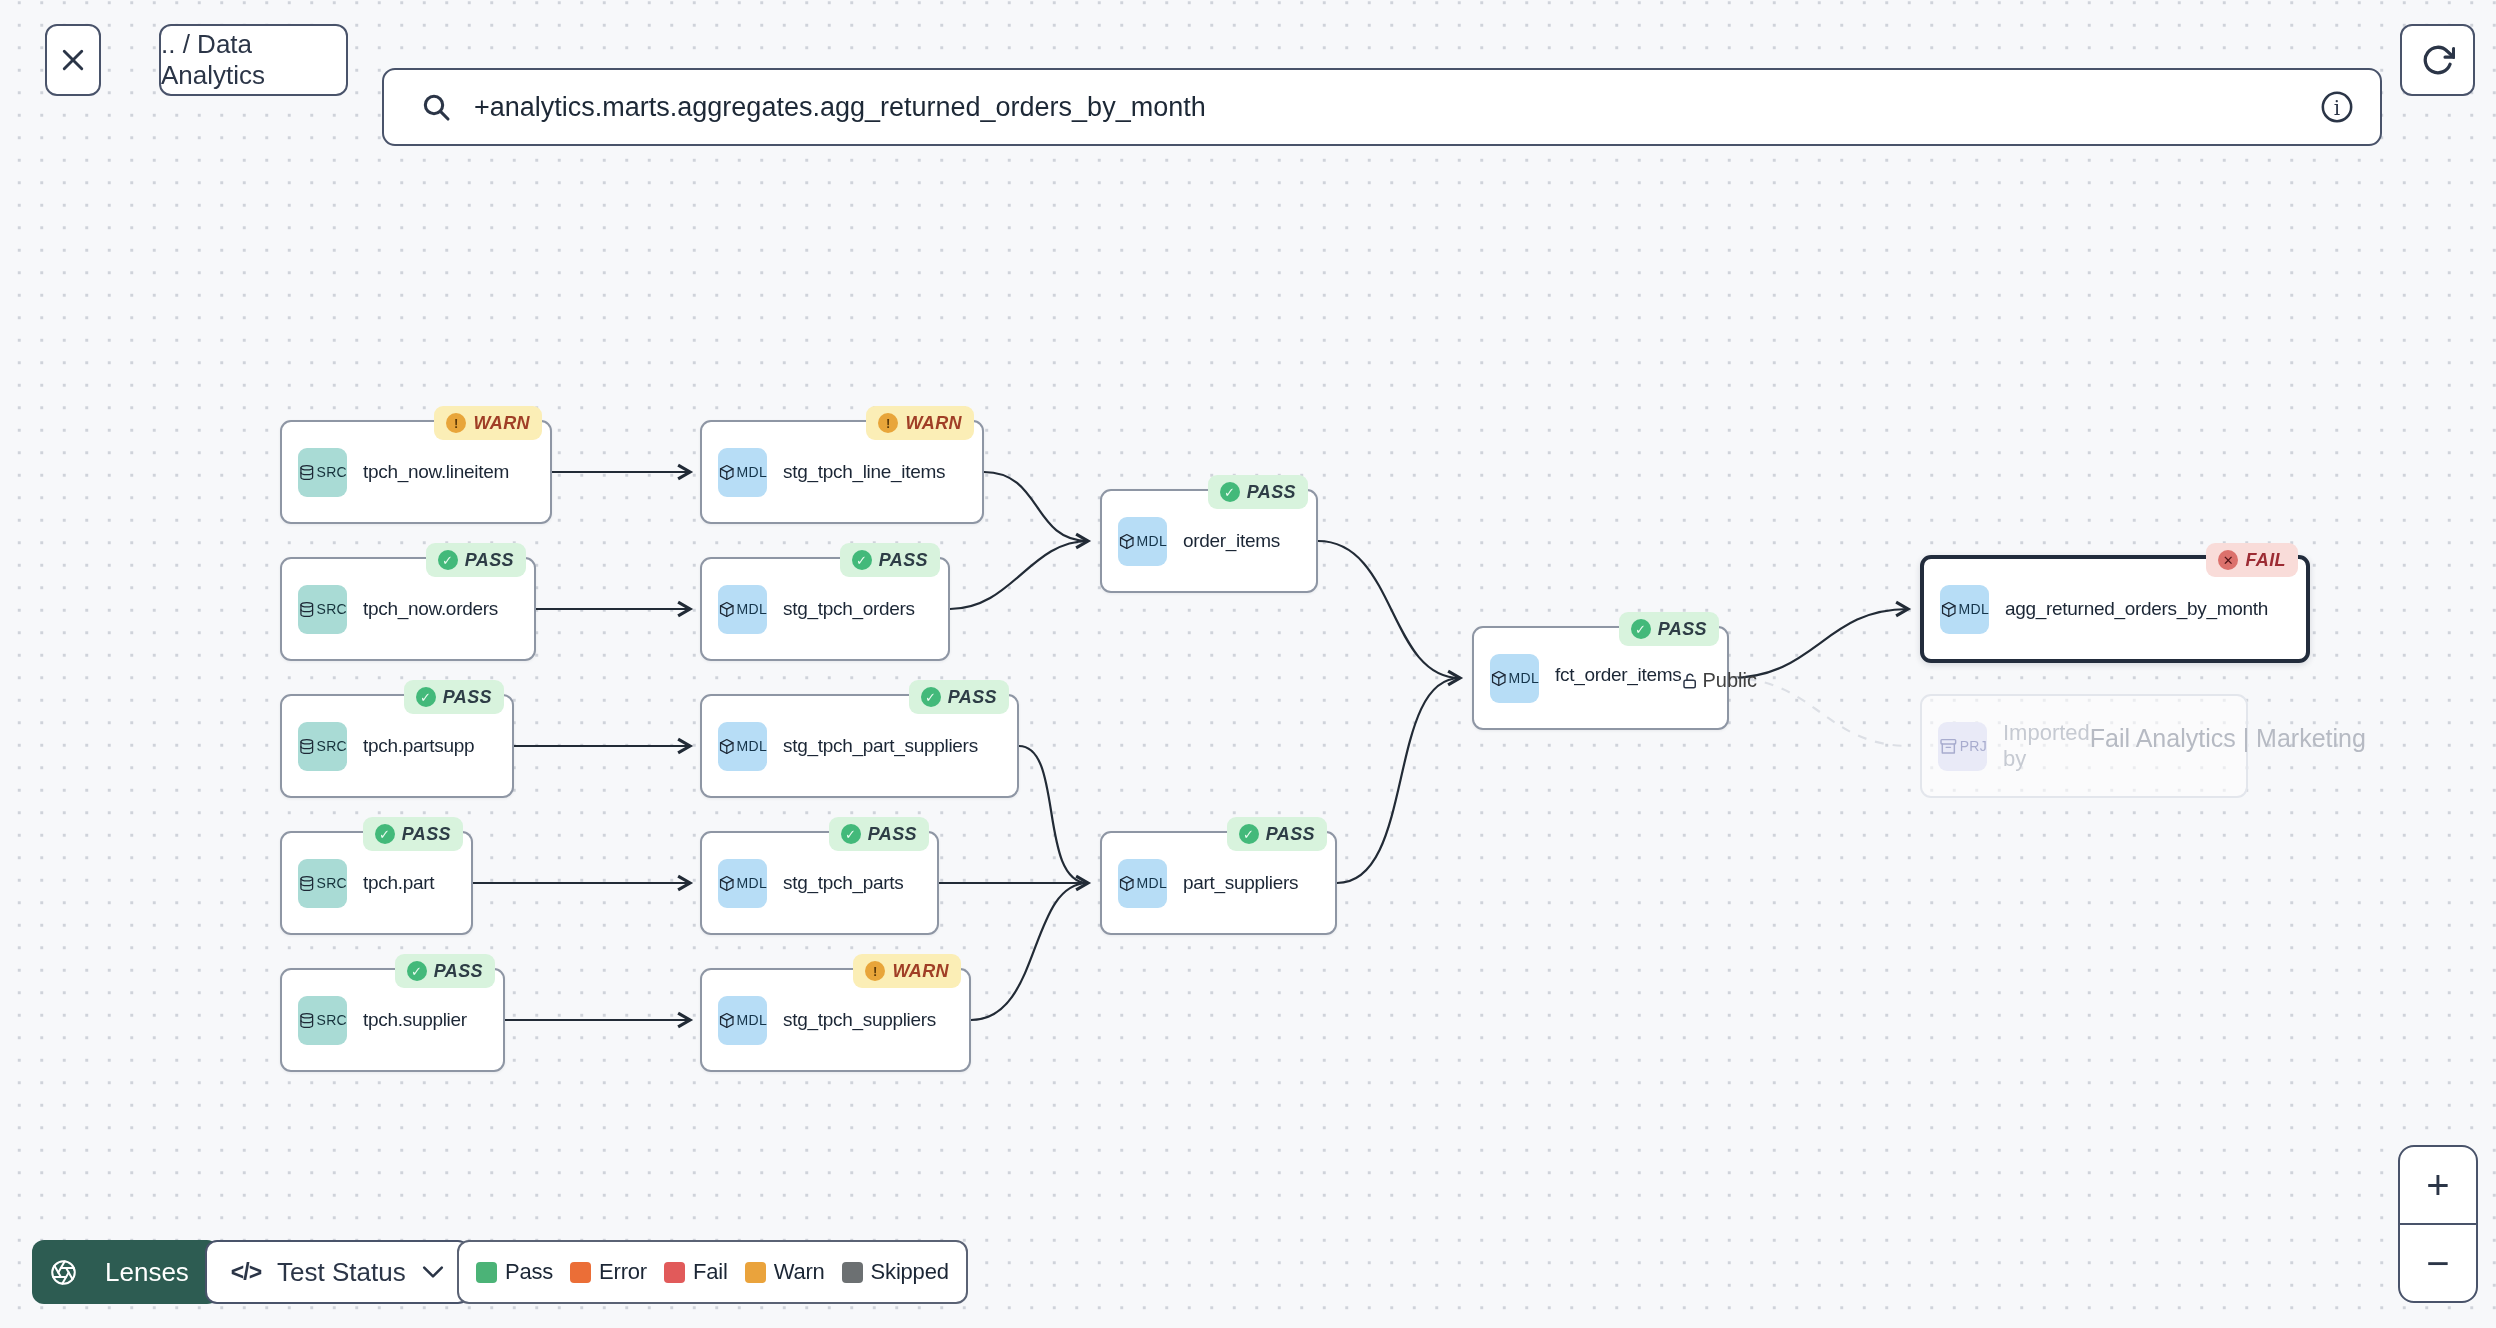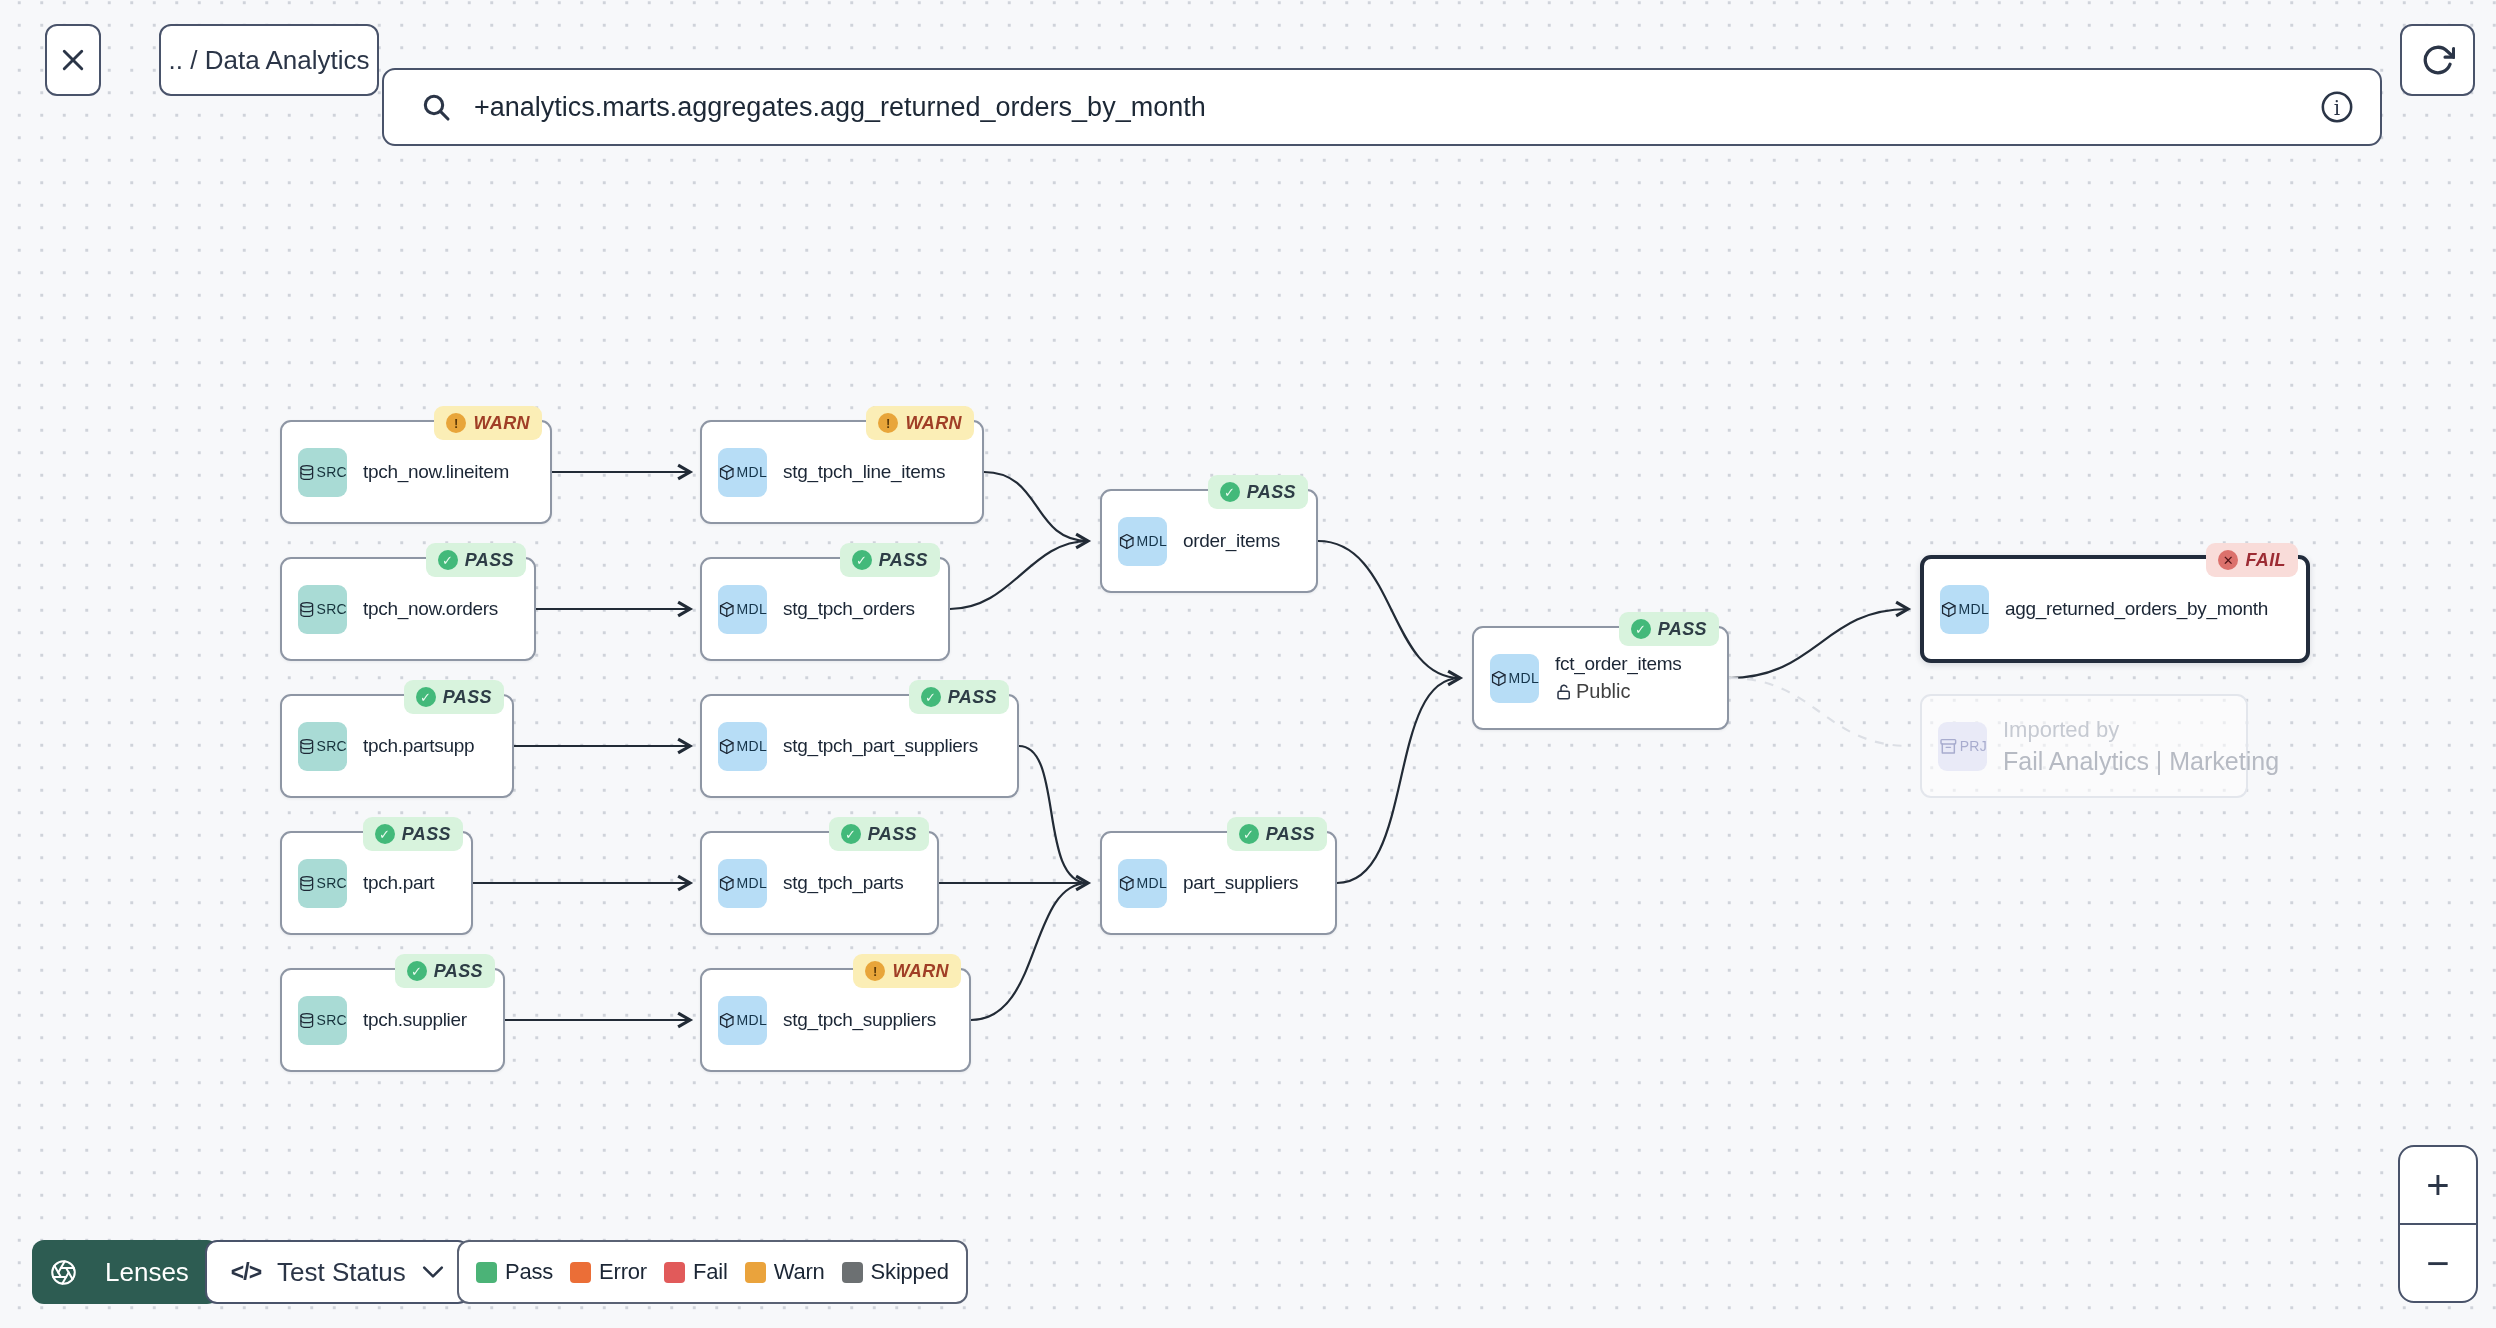--- a/index.html
+++ b/index.html
@@ -17,21 +17,21 @@
   }
 
   
   .tbtn {
     position:absolute; top:24px; height:72px;
     background:#fff; border:2.5px solid #49536a; border-radius:12px;
     display:flex; align-items:center; justify-content:center;
     cursor:pointer; color:#2b3547;
   }
   #close-btn { left:45px; width:56px; }
-  #breadcrumb-btn { left:159px; width:220px; font-size:26px; }
+  #breadcrumb-btn { left:159px; width:189px; font-size:26px; }
   #search-bar {
     position:absolute; left:382px; top:21px; width:2000px; height:78px;
     background:#fff; border:2.5px solid #49536a; border-radius:13px;
     display:flex; align-items:center; padding:0 26px 0 36px;margin-top:47px;
   }
   #search-input {
     flex:1; border:none; outline:none; background:transparent;
     font-family:inherit; font-size:27px; color:#1d2836; margin-left:22px;
   }
   #refresh-btn { left:2400px; width:75px; }
@@ -69,21 +69,21 @@
     font-style:normal; font-size:13px; font-weight:bold;
   }
   .badge.pass { background:#d8f3dd; color:#2e3d46; }
   .badge.pass .dot { background:#43b97a; color:#eafbf0; }
   .badge.warn { background:#fbeeb6; color:#a03e26; }
   .badge.warn .dot { background:#e8a53a; color:#5d3a08; }
   .badge.fail { background:#f9dcd9; color:#9c2b33; }
   .badge.fail .dot { background:#dc716c; color:#4e1317; }
 
   .sub { display:flex; align-items:center; gap:3px; font-size:20px; color:#404040; margin-top:5px; }
-  .node-col { display:flex; flex-direction:column; justify-content:space-between; }
+  .node-col { display:flex; justify-content:space-between; }
 
   .node.faded { border-color:#e3e6ec; background:rgba(253,253,254,.6); box-shadow:none; cursor:default; }
   .node.faded .line1 { font-size:22px; color:#c6cad2; }
   .node.faded .line2 { font-size:25px; color:#b6bac3; margin-top:4px; white-space:nowrap; }
 
   
   #edges { position:absolute; left:0; top:0; }
   .edge { stroke:#222b36; stroke-width:2.2; fill:none; }
   .edge.dashed { stroke:#dcdfe5; stroke-dasharray:9 9; }
 

